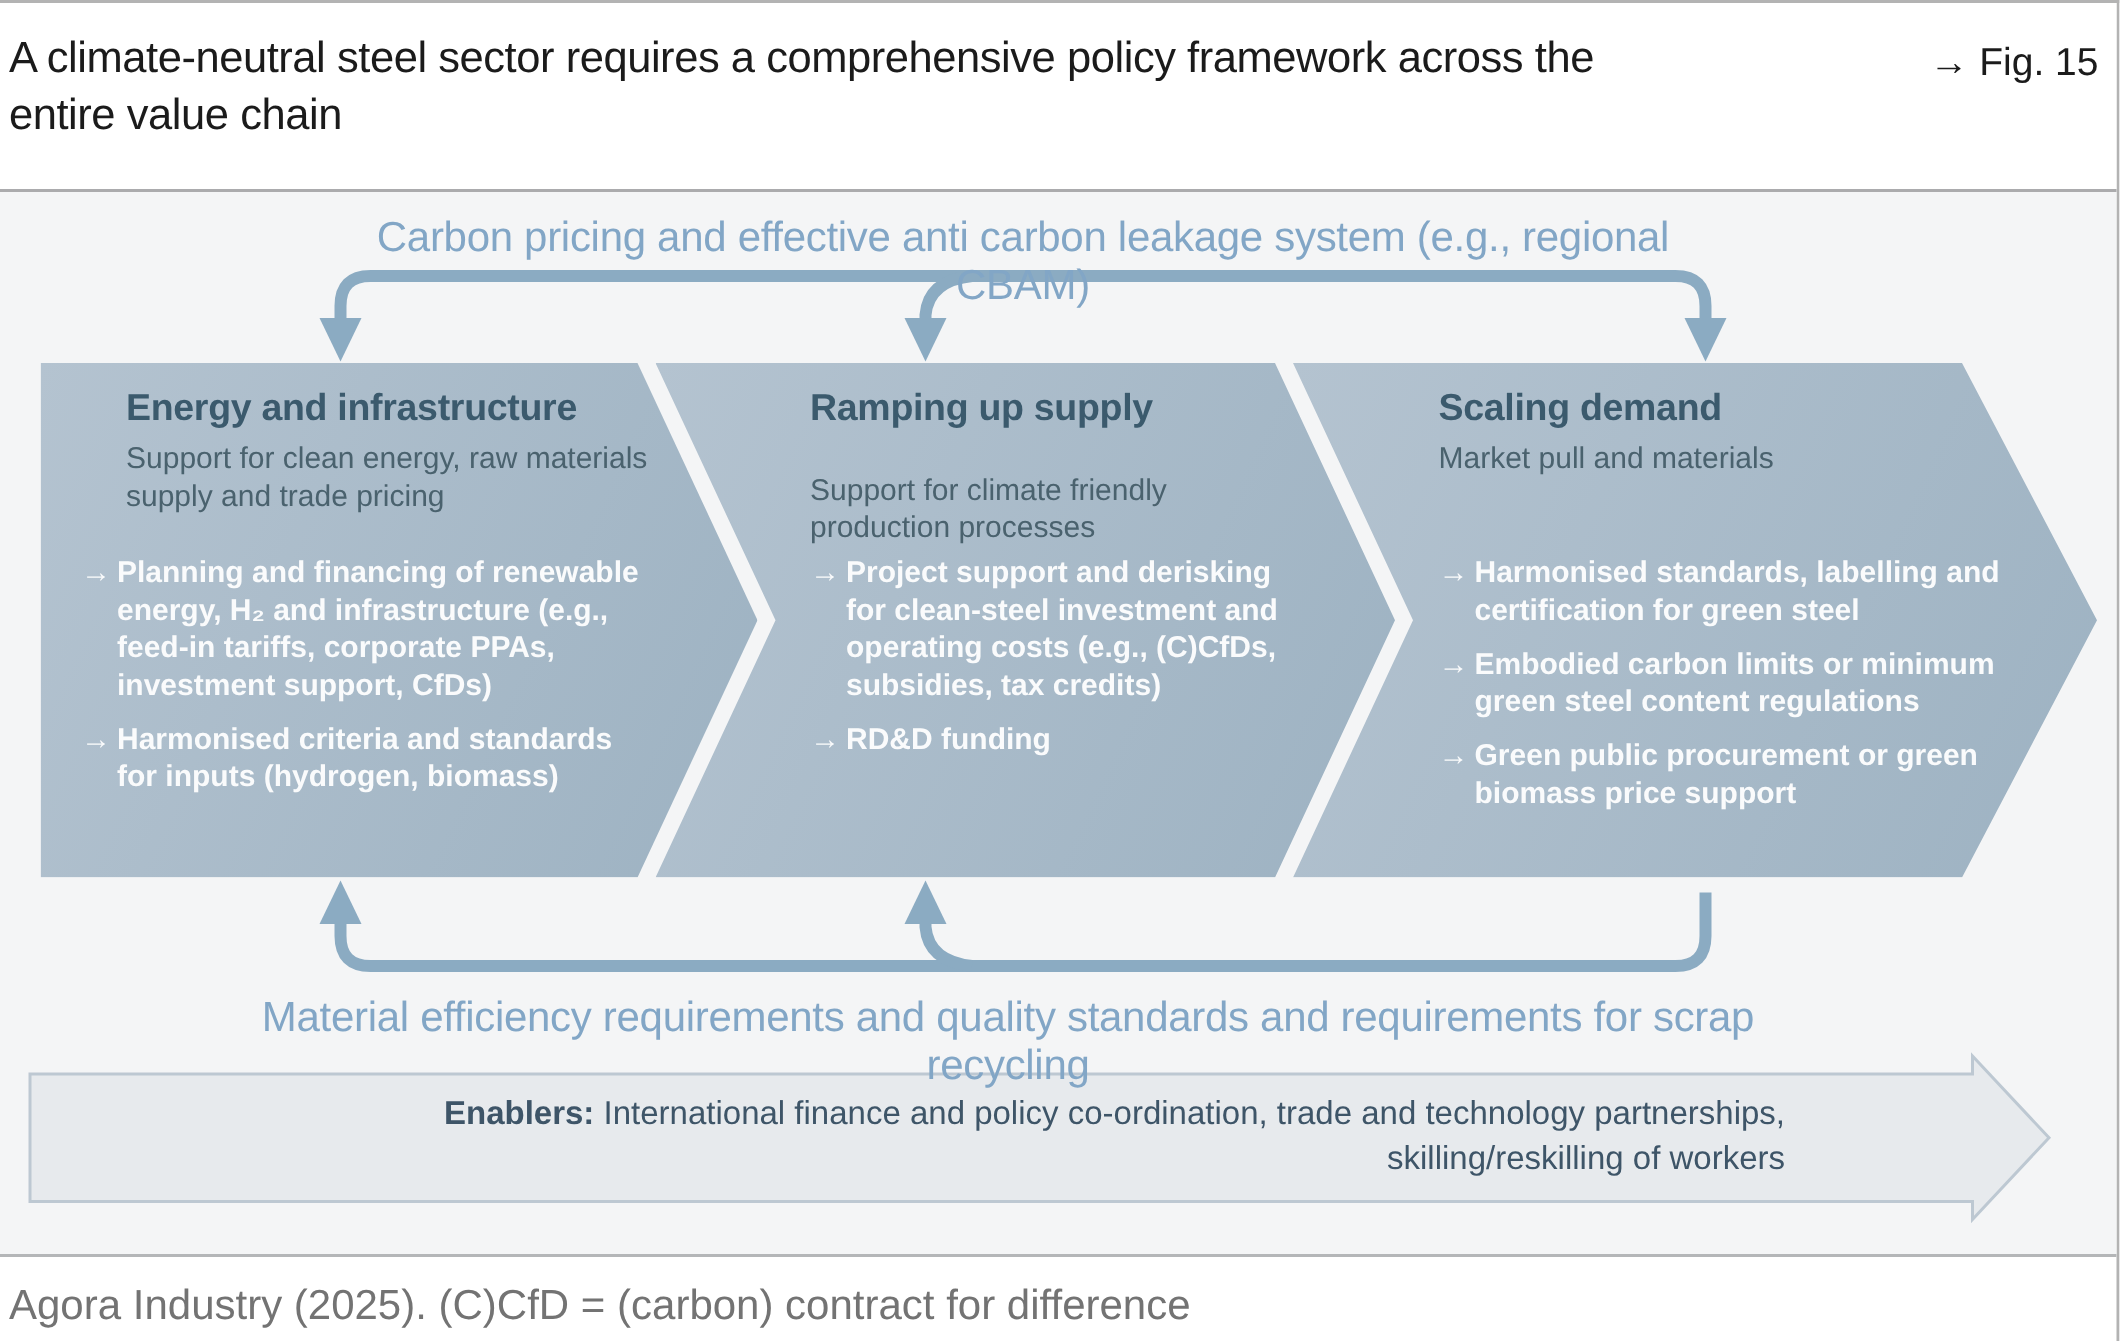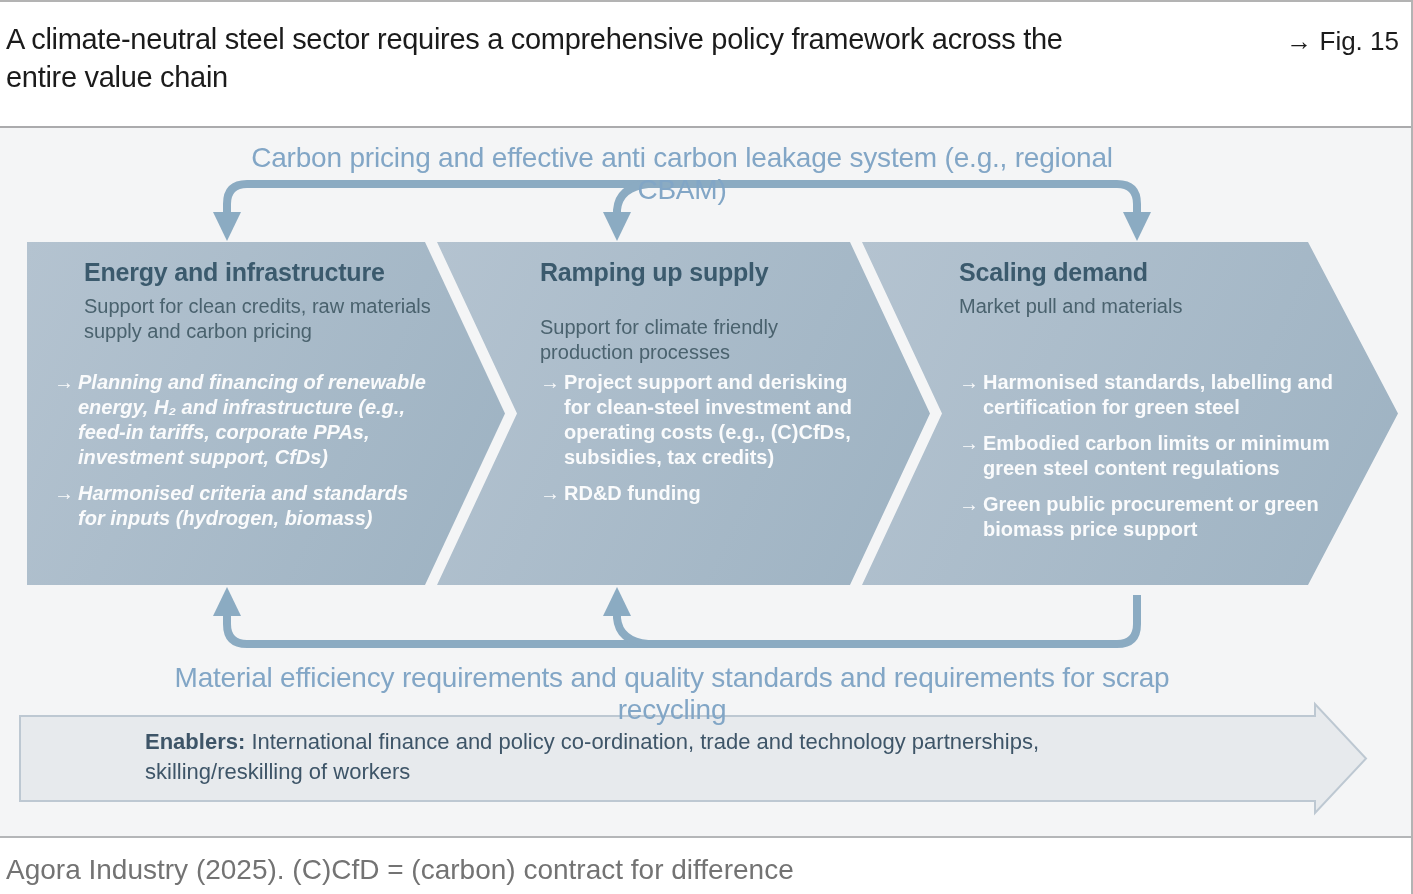--- a/index.html
+++ b/index.html
@@ -54,28 +54,28 @@
   .box1 .sub { max-width:348px; }
   .box2 .sub { max-width:300px;margin-top:28px; }
   .box3 .sub { max-width:390px; }
 
   .bullets { position:absolute; top:128px; }
   .box1 .bullets { left:27px; }
   .box2 .bullets { left:103px; }
   .box3 .bullets { left:97px; }
   .bullet { display:flex; margin-bottom:11px; font-size:20px; font-weight:700; line-height:25px; color:#fafbfc; }
   .bullet .arr { flex:0 0 24px; }
-  .box1 .bullet .txt { max-width:358px;font-style:italic; }
+  .box1 .bullet .txt { max-width:358px; }
   .box2 .bullet .txt { max-width:302px; }
   .box3 .bullet .txt { max-width:362px; }
 
   
   .enabler-text {
     position:absolute; left:20px; top:599px; width:1295px;
-    text-align:left; font-size:22px; line-height:30px; color:#3e5568;
+    text-align:right; font-size:22px; line-height:30px; color:#3e5568;
   }
   .enabler-text .inner { display:block; max-width:1045px; margin:0 auto; }
 
   
   .footer { padding:16px 6px 0 6px; font-size:28px; color:#737373; }
 </style>
 </head>
 <body>
 
 <div class="page">
@@ -101,21 +101,21 @@
       <polygon points="603,488 631,488 617,459" fill="#8BABC2"></polygon>
 
       <polygon points="20,588 1315,588 1315,576 1366,630.5 1315,685 1315,673 20,673" fill="#E7EAED" stroke="#BDC8D2" stroke-width="2"></polygon>
     </svg>
 
     <div class="flow-label top">Carbon pricing and effective anti carbon leakage system (e.g., regional CBAM)</div>
 
     <div class="box box1">
       <div class="content">
         <h2>Energy and infrastructure</h2>
-        <p class="sub">Support for clean credits, raw materials supply and carbon pricing</p>
+        <p class="sub">Support for clean energy, raw materials supply and trade pricing</p>
       </div>
       <div class="bullets">
         <div class="bullet">
           <span class="arr">→</span>
           <span class="txt">Planning and financing of renewable energy, H₂ and infrastructure (e.g., feed-in tariffs, corporate PPAs, investment support, CfDs)</span>
         </div>
         <div class="bullet">
           <span class="arr">→</span>
           <span class="txt">Harmonised criteria and standards for inputs (hydrogen, biomass)</span>
         </div>

